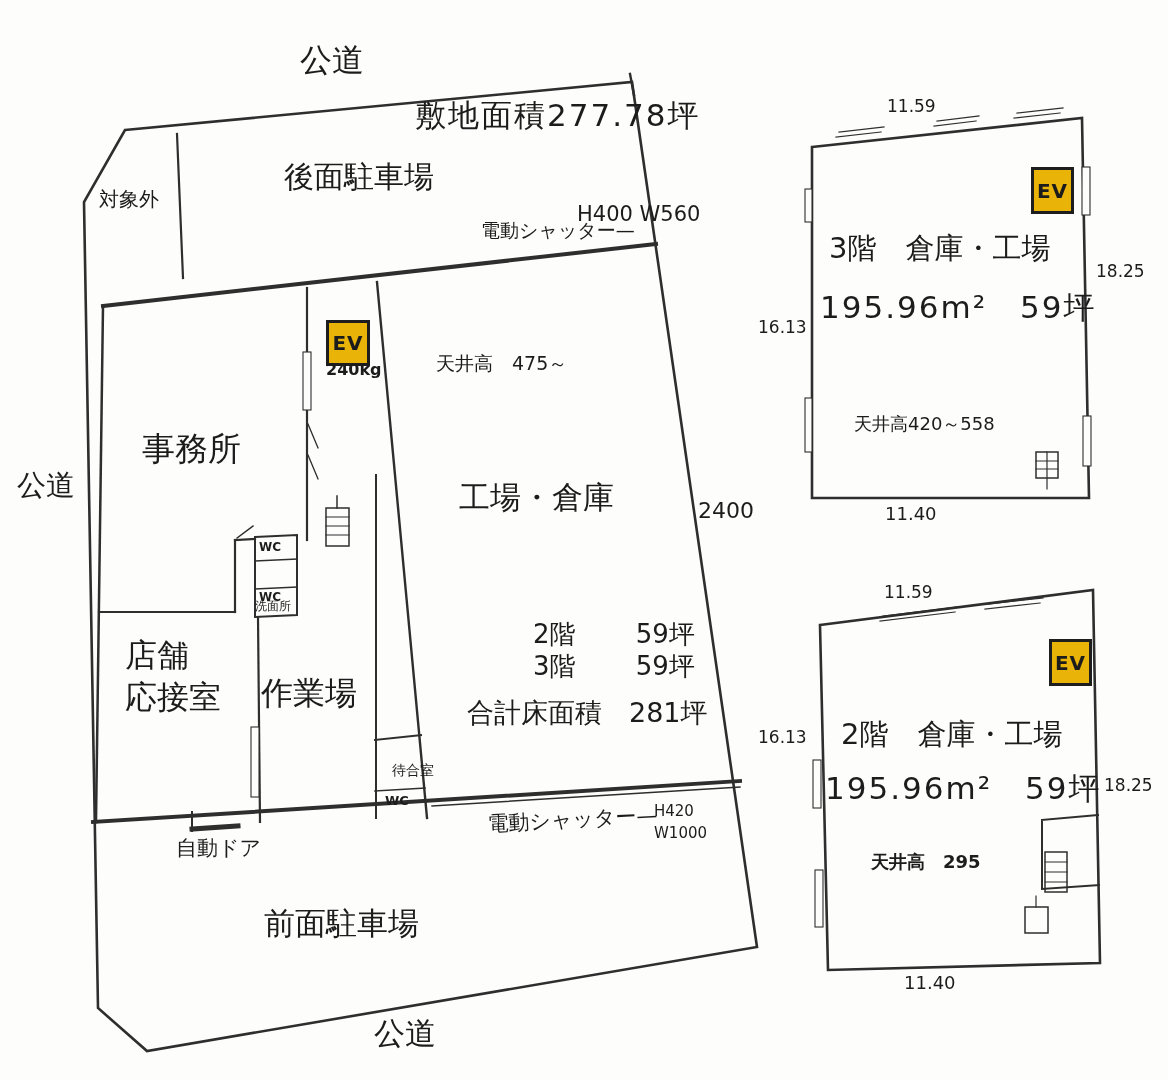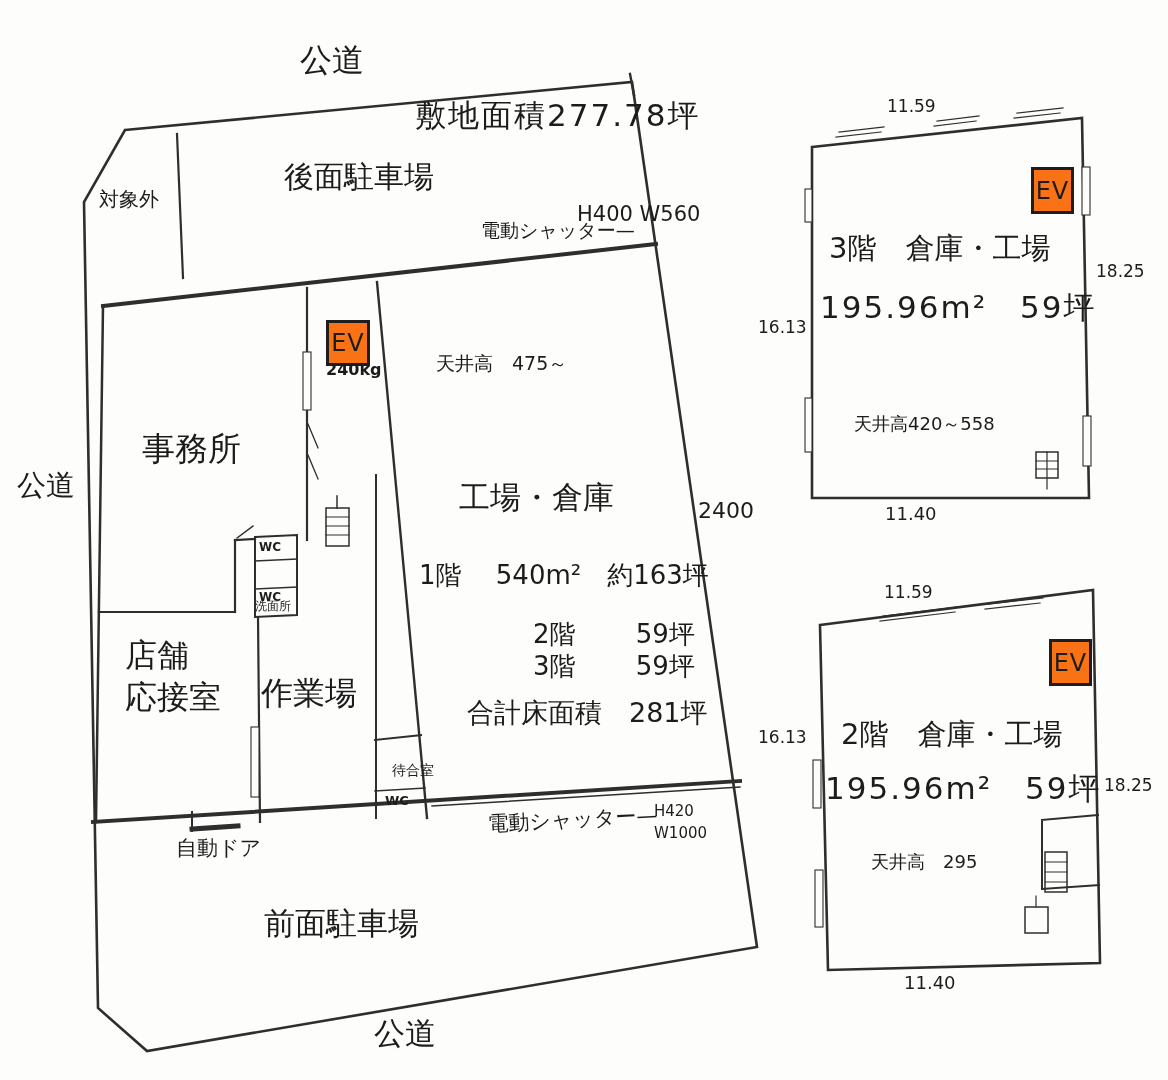--- a/index.html
+++ b/index.html
@@ -3,23 +3,23 @@
 <meta charset="utf-8">
 <style>
   html,body{margin:0;padding:0;background:#ffffff;}
   .canvas{
     position:relative;width:1168px;height:1080px;background:#fdfdfc;overflow:hidden;
     font-family:"DejaVu Sans",sans-serif;color:#1c1c1c;
   }
   .lines{position:absolute;left:0;top:0;width:1168px;height:1080px;}
   .lbl{position:absolute;white-space:nowrap;line-height:1;color:#1c1c1c;}
   .ev-box{
-    position:absolute;border:3px solid #1e1e1e;background:#f97316;
+    position:absolute;border:3px solid #1e1e1e;background:#eab308;
     display:flex;align-items:center;justify-content:center;
-    font-size:24px;font-weight:400;color:#1c1c1c;letter-spacing:1px;
+    font-size:20px;font-weight:700;color:#1c1c1c;letter-spacing:1px;
   }
   .rot{transform:rotate(-3deg);transform-origin:left top;}
 </style>
 </head>
 <body>
 
 <div class="canvas">
 
   <svg class="lines" viewBox="0 0 1168 1080" fill="none" stroke="#2e2e2e" stroke-linecap="square">
 
@@ -117,21 +117,20 @@
   <div class="lbl" style="left:577px;top:204px;font-size:21px;text-align:right;">H400  W560</div>
   <div class="lbl" style="left:481px;top:221px;font-size:19px;">電動シャッター—</div>
 
   <div class="ev-box" style="left:326px;top:320px;width:38px;height:40px;">EV</div>
   <div class="lbl" style="left:326px;top:362px;font-size:16px;font-weight:600;">240kg</div>
 
   <div class="lbl" style="left:436px;top:354px;font-size:19px;">天井高　475～</div>
   <div class="lbl" style="left:142px;top:432px;font-size:33px;">事務所</div>
   <div class="lbl" style="left:459px;top:482px;font-size:31px;">工場・倉庫</div>
 
-  <div class="lbl" style="left:419px;top:562px;font-size:26px;">1階　 540m²　約163坪</div>
   <div class="lbl" style="left:533px;top:621px;font-size:26px;">2階　　 59坪</div>
   <div class="lbl" style="left:533px;top:653px;font-size:26px;">3階　　 59坪</div>
   <div class="lbl" style="left:467px;top:699px;font-size:27px;">合計床面積　281坪</div>
 
   <div class="lbl" style="left:17px;top:471px;font-size:29px;">公道</div>
   <div class="lbl" style="left:698px;top:500px;font-size:22px;">2400</div>
 
   <div class="lbl" style="left:125px;top:639px;font-size:32px;">店舗</div>
   <div class="lbl" style="left:125px;top:681px;font-size:32px;">応接室</div>
   <div class="lbl" style="left:261px;top:677px;font-size:32px;">作業場</div>
@@ -160,16 +159,16 @@
   <div class="lbl" style="left:758px;top:319px;font-size:17px;">16.13</div>
   <div class="lbl" style="left:854px;top:415px;font-size:18px;">天井高420～558</div>
   <div class="lbl" style="left:885px;top:505px;font-size:18px;">11.40</div>
 
   <div class="lbl" style="left:884px;top:584px;font-size:17px;">11.59</div>
   <div class="ev-box" style="left:1049px;top:639px;width:37px;height:41px;">EV</div>
   <div class="lbl" style="left:841px;top:720px;font-size:29px;">2階　倉庫・工場</div>
   <div class="lbl" style="left:825px;top:773px;font-size:31px;letter-spacing:2px;">195.96m²　59坪</div>
   <div class="lbl" style="left:758px;top:729px;font-size:17px;">16.13</div>
   <div class="lbl" style="left:1104px;top:777px;font-size:17px;">18.25</div>
-  <div class="lbl" style="left:871px;top:853px;font-size:18px;">天井高　295</div>
+  <div class="lbl" style="left:871px;top:853px;font-size:18px;font-weight:bold;">天井高　295</div>
   <div class="lbl" style="left:904px;top:974px;font-size:18px;">11.40</div>
 
 </div>
 
 </body></html>

